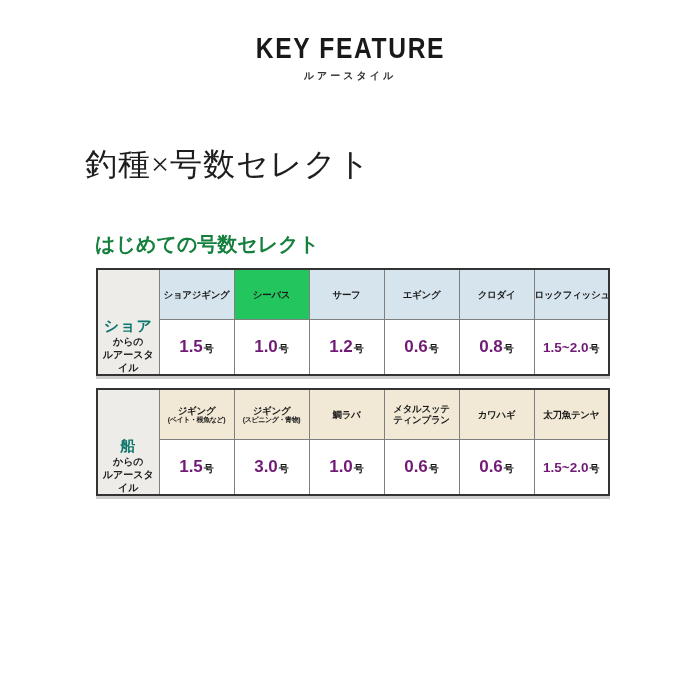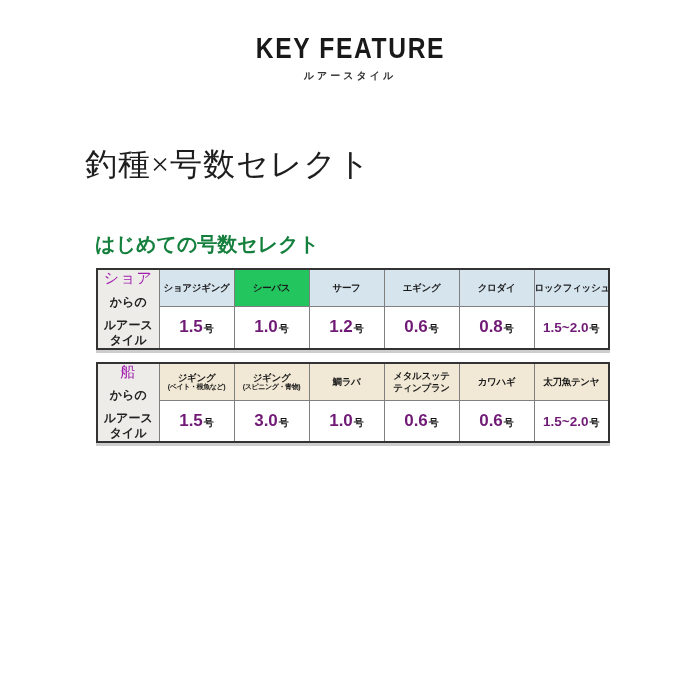--- a/index.html
+++ b/index.html
@@ -38,22 +38,22 @@
     border-collapse: collapse; table-layout: fixed; width: 514px;
     border: 2px solid #333333; background: #ffffff;
     box-shadow: 0 3px 0 #cdcdcd;
   }
   table.sel-table + table.sel-table { margin-top: 12px; }
   .sel-table th, .sel-table td {
     border: 1px solid #7f7f7f; text-align: center; vertical-align: middle;
     padding: 0; overflow: hidden;
   }
   td.rowhead { width: 62px; background: #edece8; }
-  .rh-main { font-size: 15px; font-weight: normal; letter-spacing: 1px; color: #a21caf; line-height: 1.1; }
-  .rh-sub  { font-size: 12px;  font-weight: bold; color: #222; line-height: 1.25; margin-top: 8px; }
+  .rh-main { font-size: 15px; font-weight: bold; letter-spacing: 1px; color: #0f766e; line-height: 1.1; margin-top: 48px; }
+  .rh-sub  { font-size: 10px;  font-weight: bold; color: #222; line-height: 1.25; margin-top: 1px; }
   th.colhead { height: 28px; font-weight: bold; }
   .cl { font-size: 9.5px; font-weight: bold; color: #1a1a1a; letter-spacing: -0.3px; line-height: 1.2; white-space: nowrap; }
   .cs { font-size: 7px; font-weight: bold; color: #1a1a1a; letter-spacing: -0.4px; line-height: 1.2; white-space: nowrap; }
   td.val { height: 31px; background: #ffffff; white-space: nowrap; }
   .num  { font-size: 17px; font-weight: bold; color: #701a75; letter-spacing: 0; }
   .num.range { font-size: 13.5px; }
   .unit { font-size: 10px; font-weight: bold; color: #111111; margin-left: 1px; }
 </style>
 </head>
 <body>

